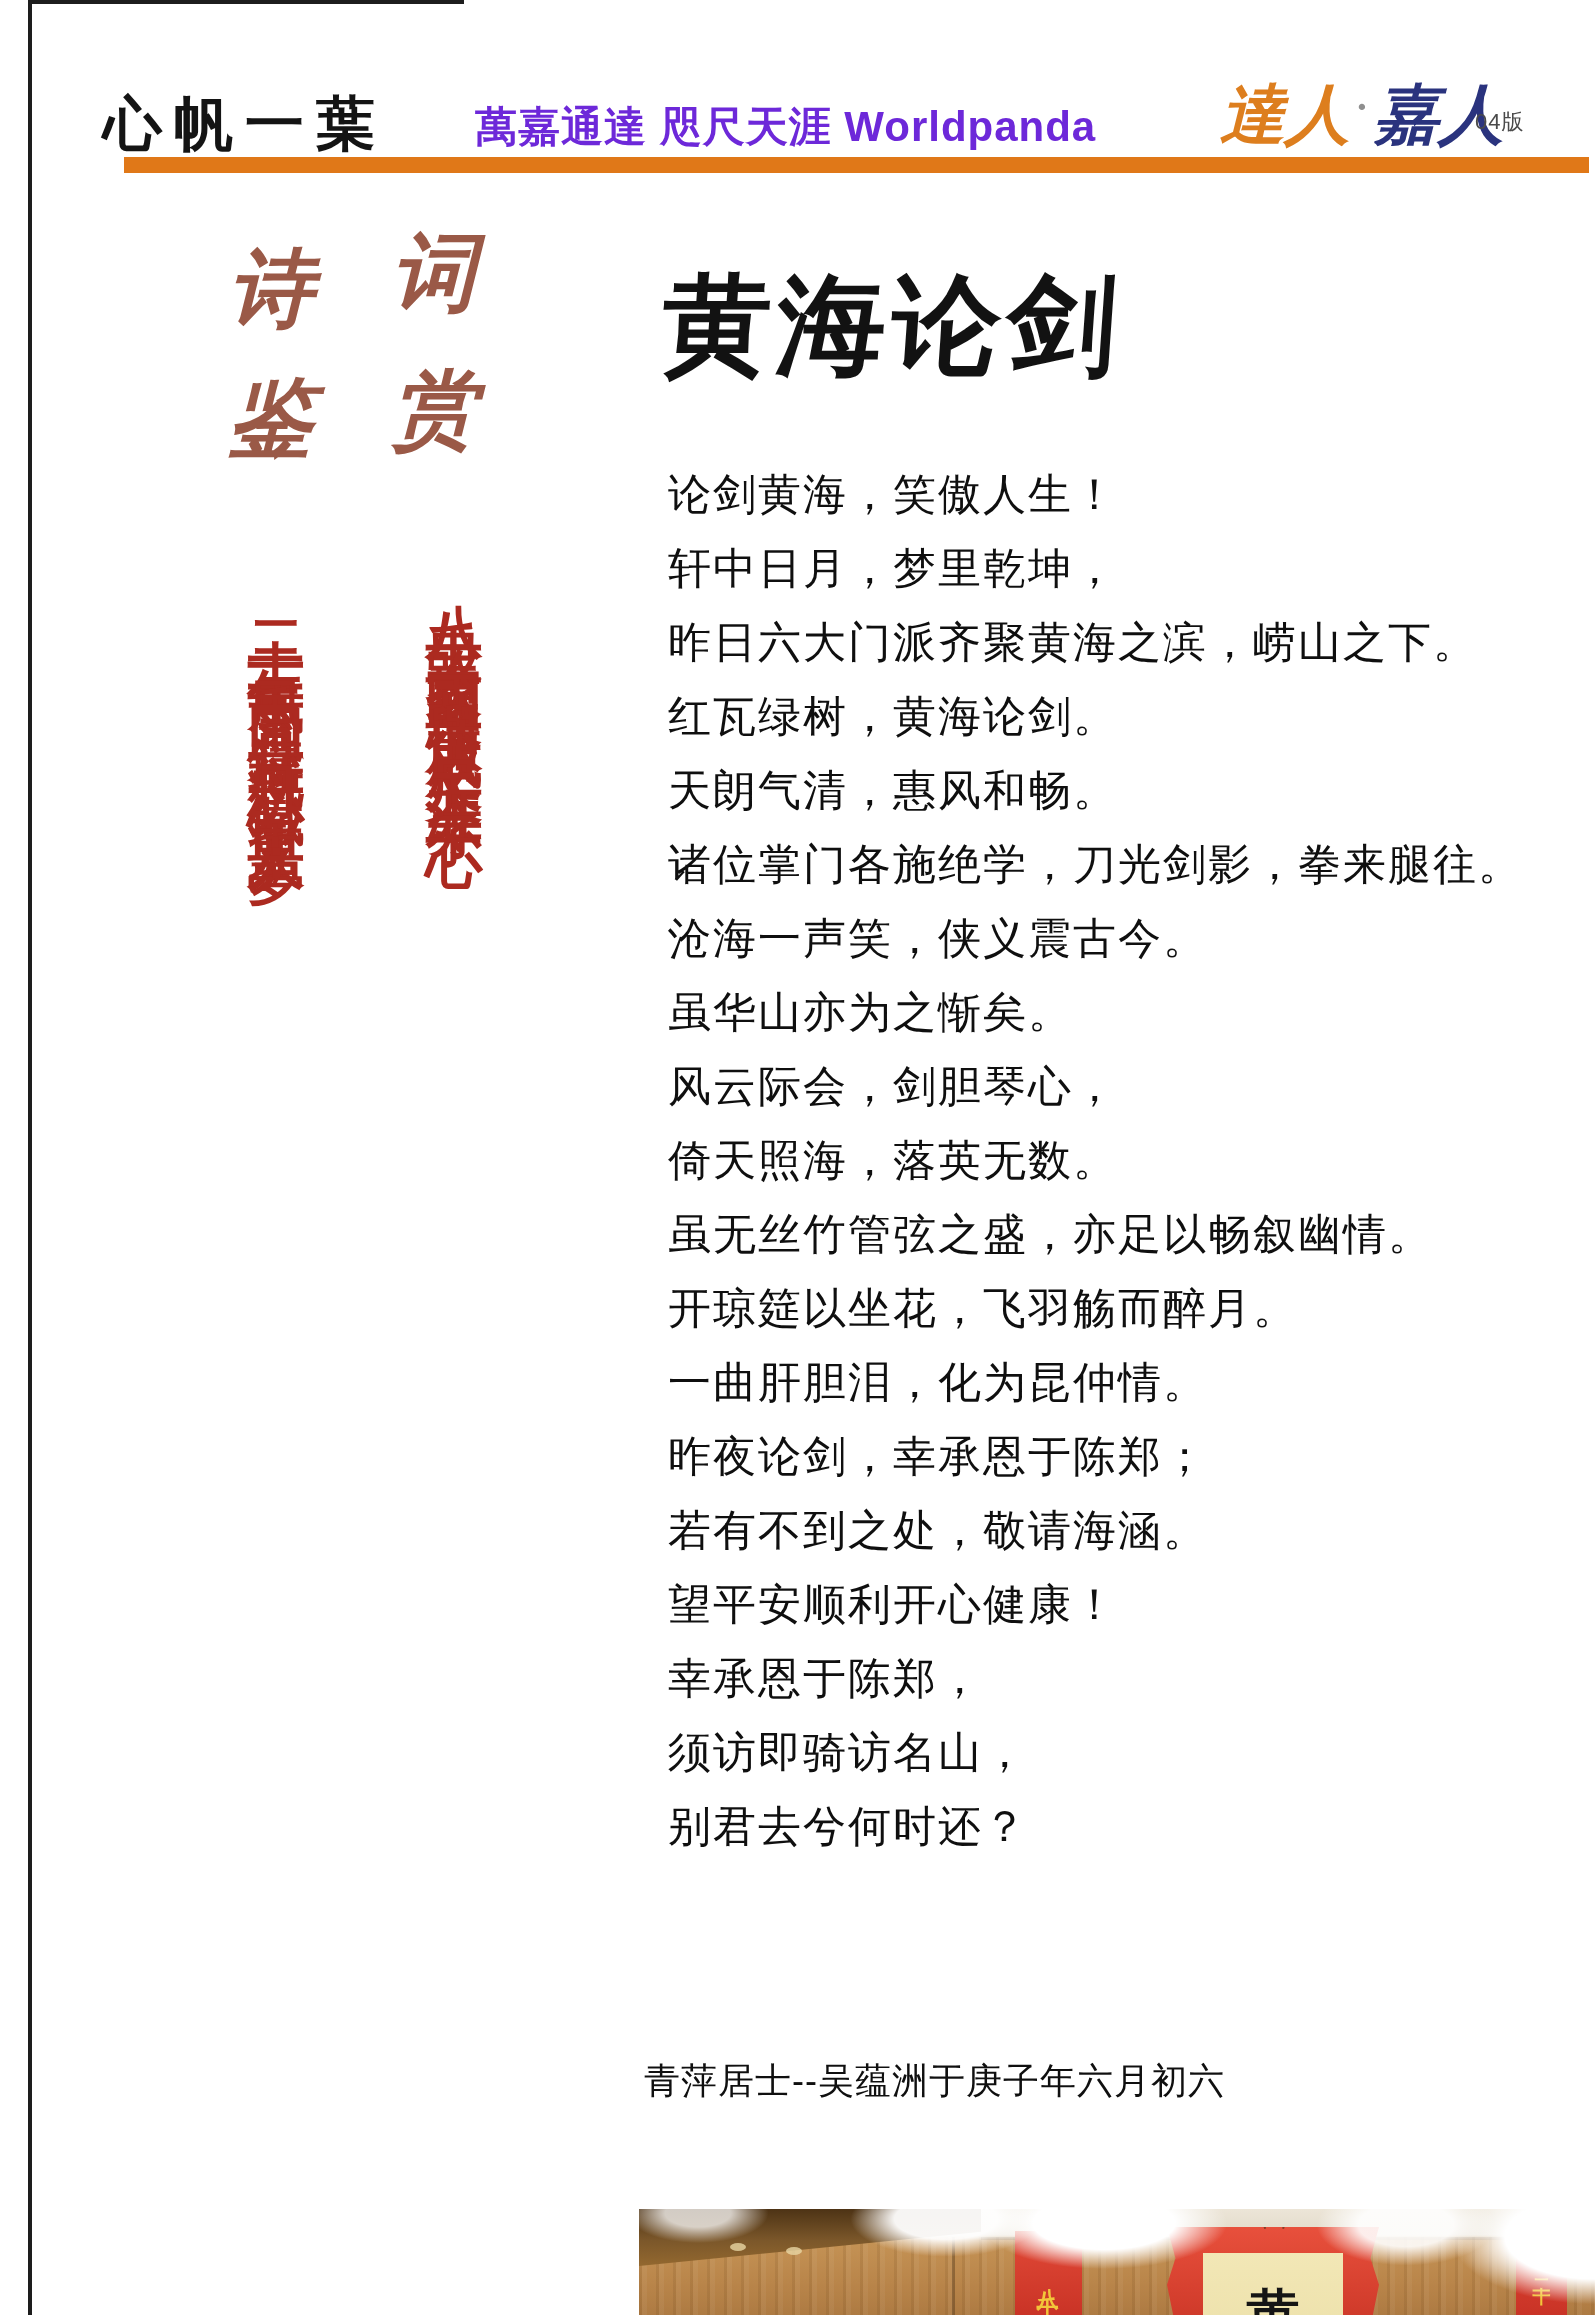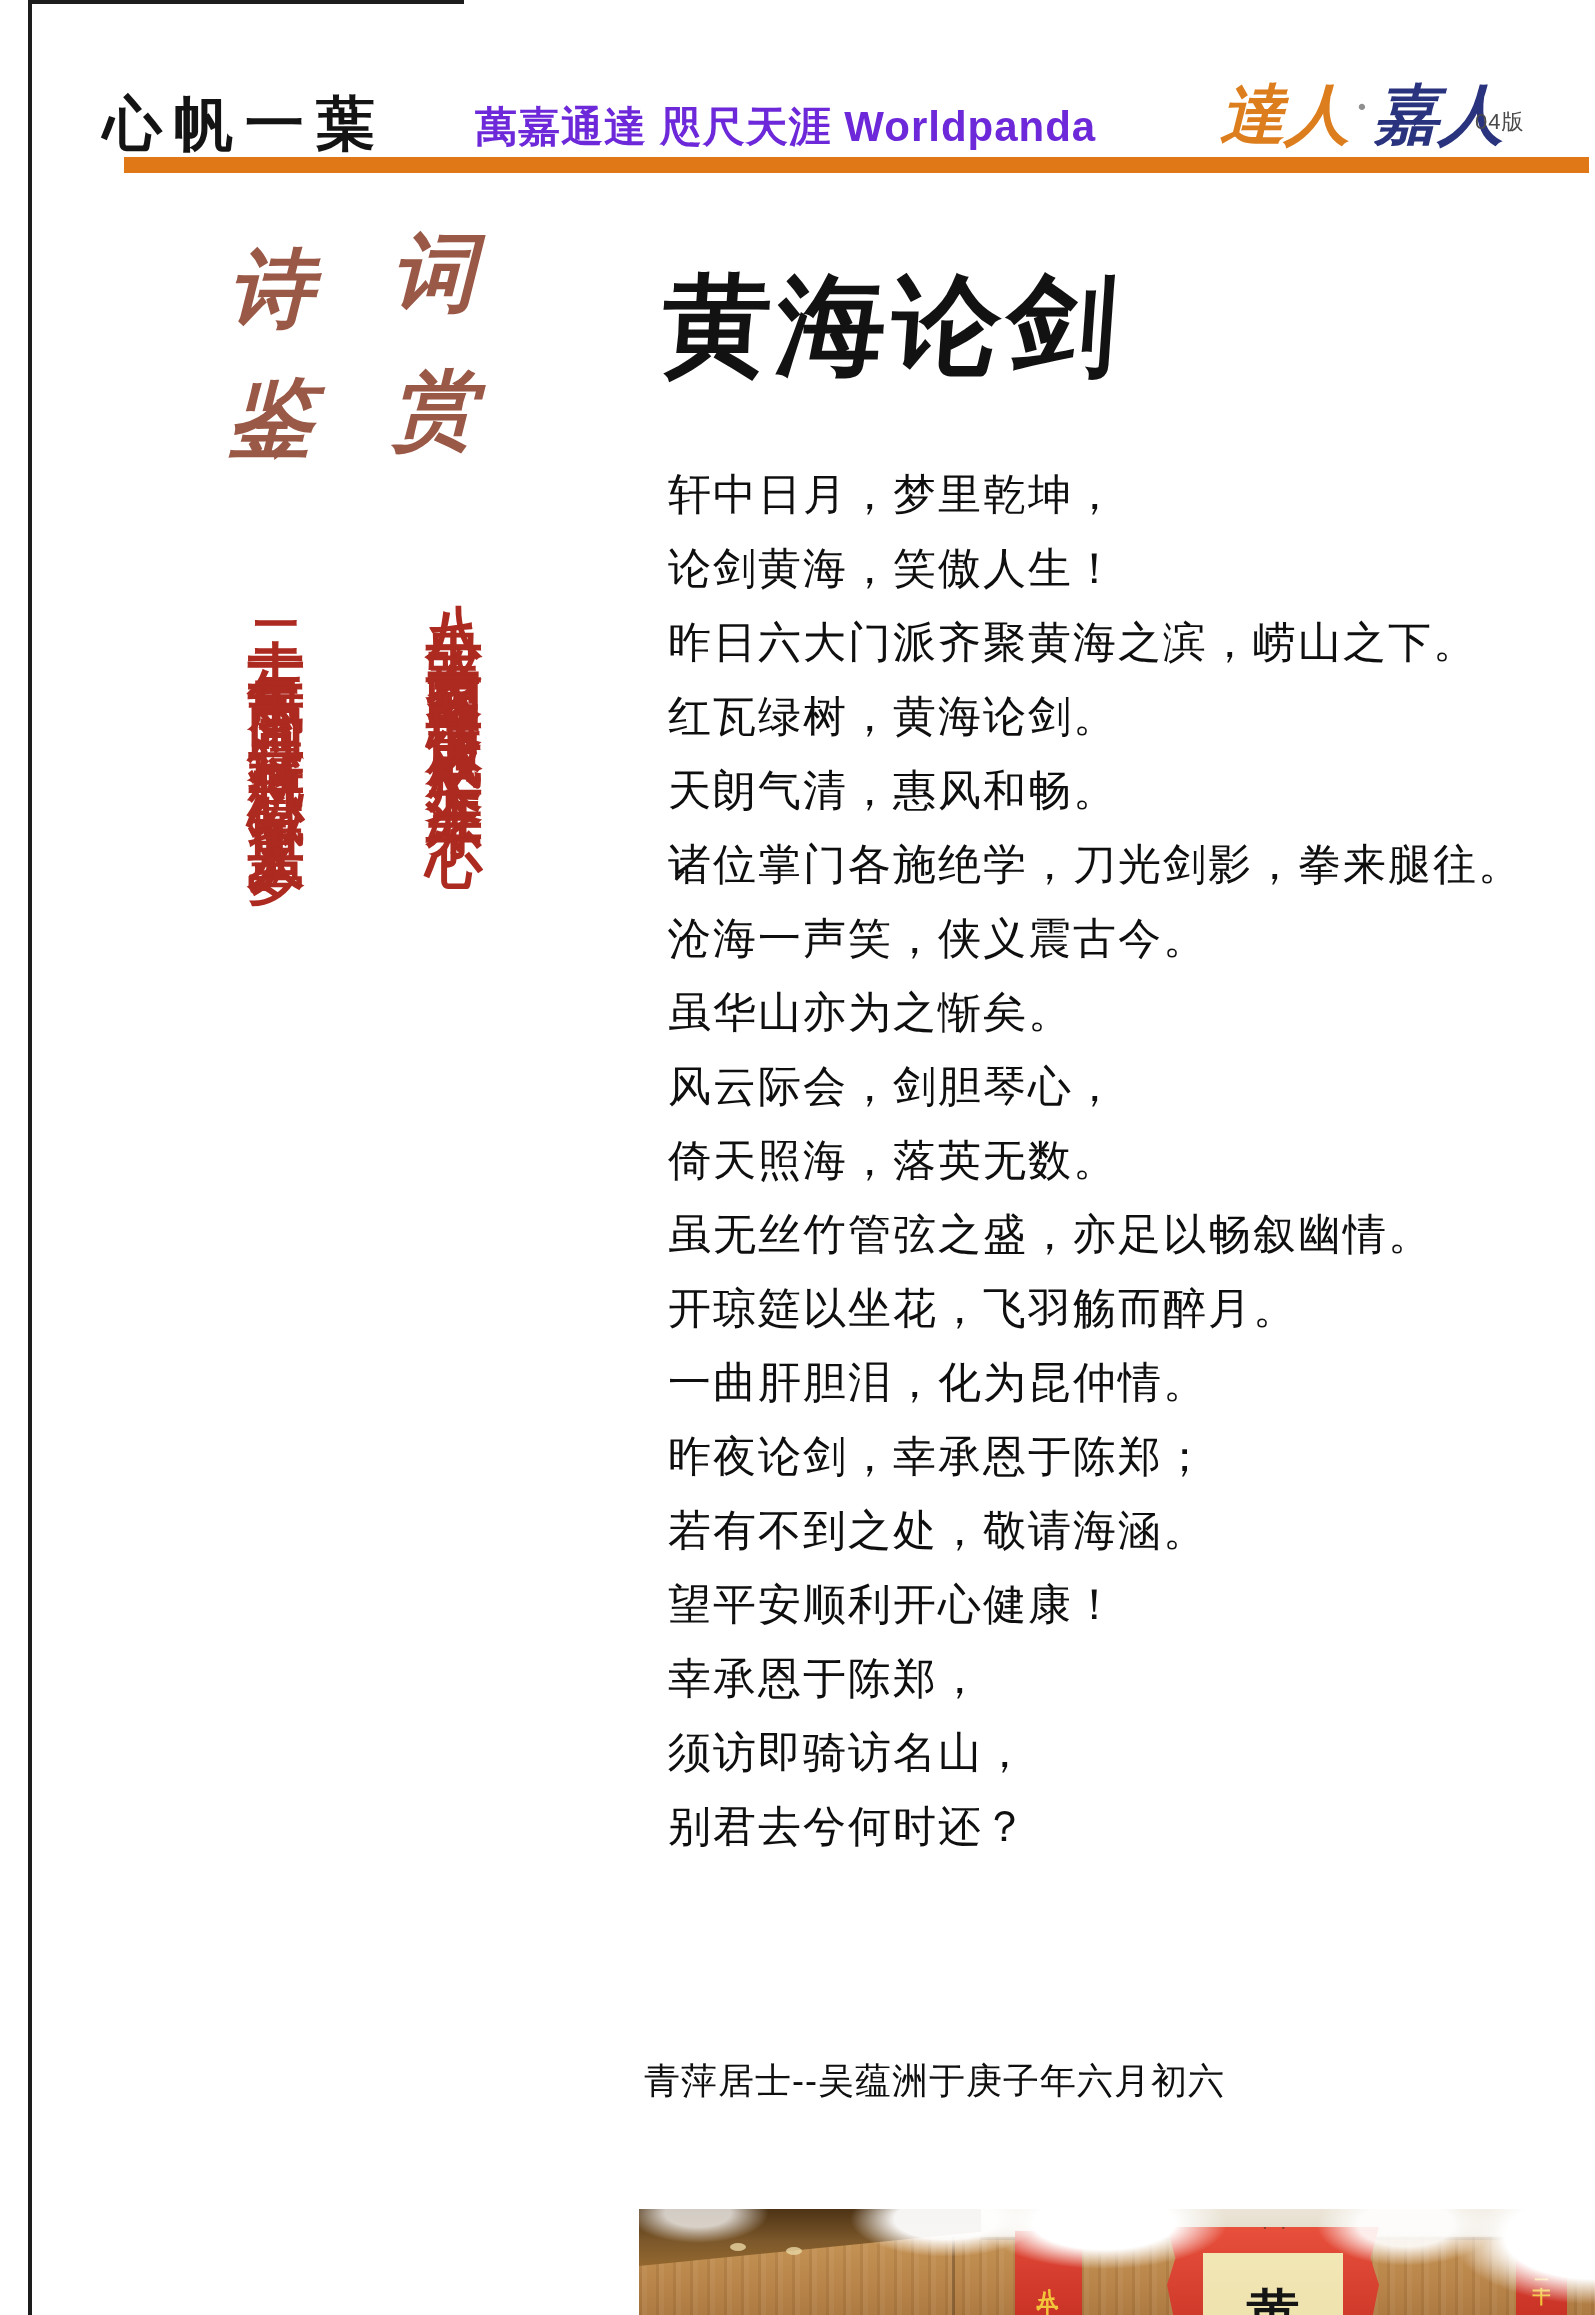--- a/index.html
+++ b/index.html
@@ -153,22 +153,22 @@
       <span>鉴</span>
       <span class="raise2">赏</span>
     </div>
   </div>
 
   <div class="couplet-col couplet-right">八千里路家國共舉煉成咫尺天涯赤子心、</div>
   <div class="couplet-col couplet-left">二十二年風雨同舟鑄就丹心鐵血嘉人夢；</div>
 
   <div class="poem-title">黄海论剑</div>
   <div class="poem-lines">
+    <div class="poem-line">论剑黄海，笑傲人生！</div>
     <div class="poem-line">轩中日月，梦里乾坤，</div>
-    <div class="poem-line">论剑黄海，笑傲人生！</div>
     <div class="poem-line">昨日六大门派齐聚黄海之滨，崂山之下。</div>
     <div class="poem-line">红瓦绿树，黄海论剑。</div>
     <div class="poem-line">天朗气清，惠风和畅。</div>
     <div class="poem-line">诸位掌门各施绝学，刀光剑影，拳来腿往。</div>
     <div class="poem-line">沧海一声笑，侠义震古今。</div>
     <div class="poem-line">虽华山亦为之惭矣。</div>
     <div class="poem-line">风云际会，剑胆琴心，</div>
     <div class="poem-line">倚天照海，落英无数。</div>
     <div class="poem-line">虽无丝竹管弦之盛，亦足以畅叙幽情。</div>
     <div class="poem-line">开琼筵以坐花，飞羽觞而醉月。</div>

